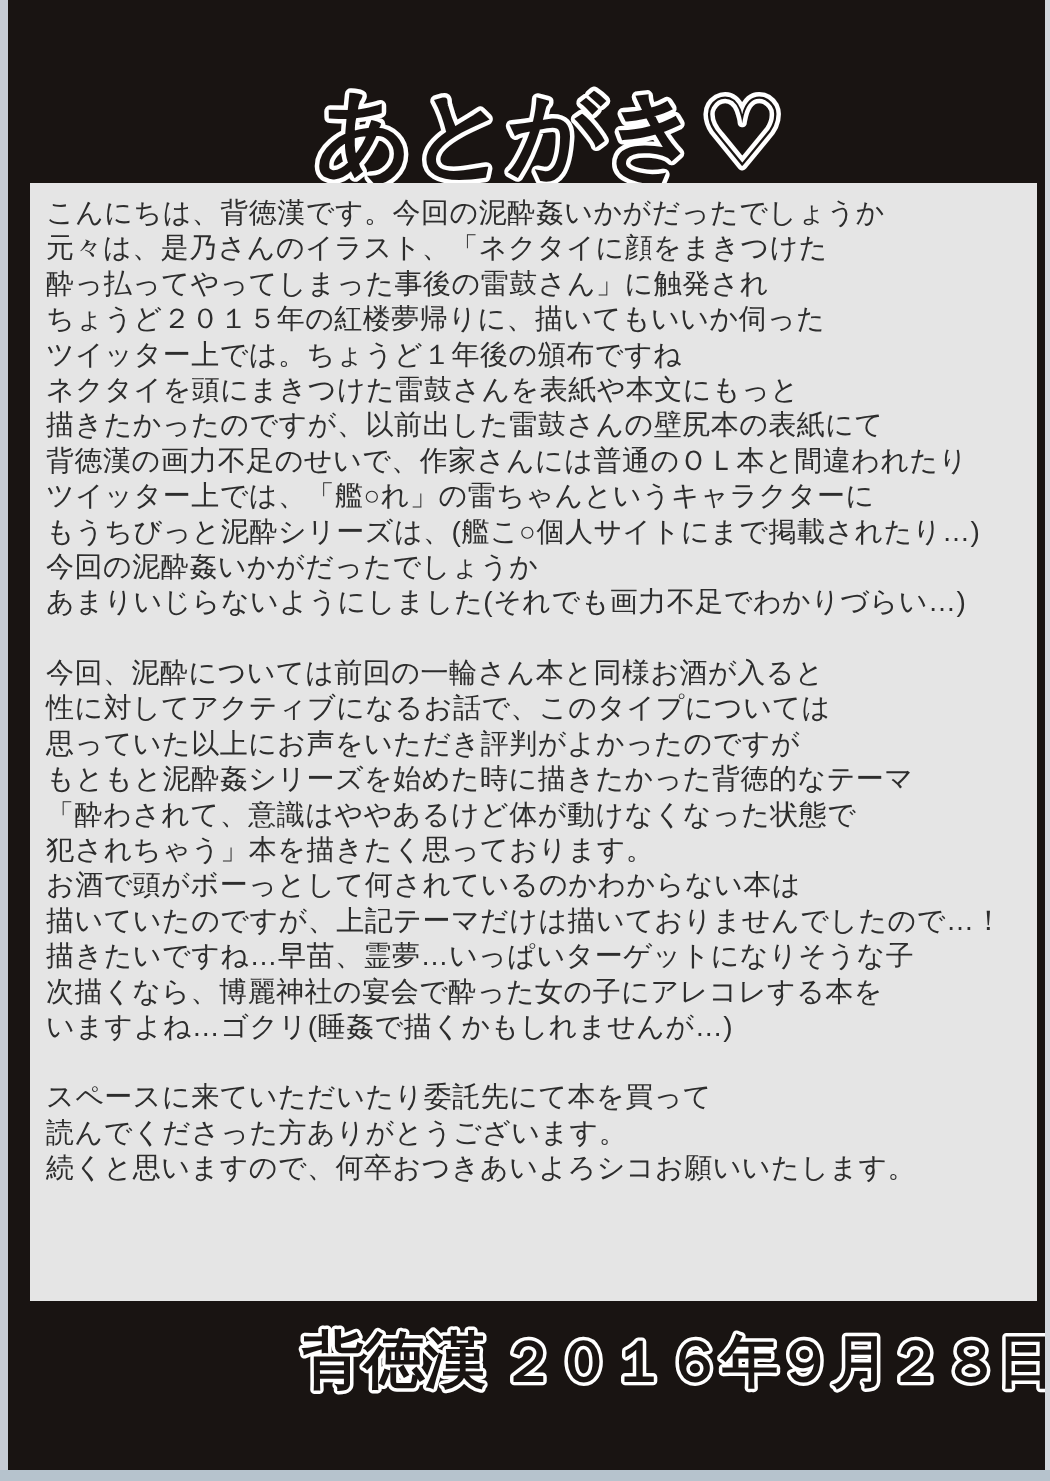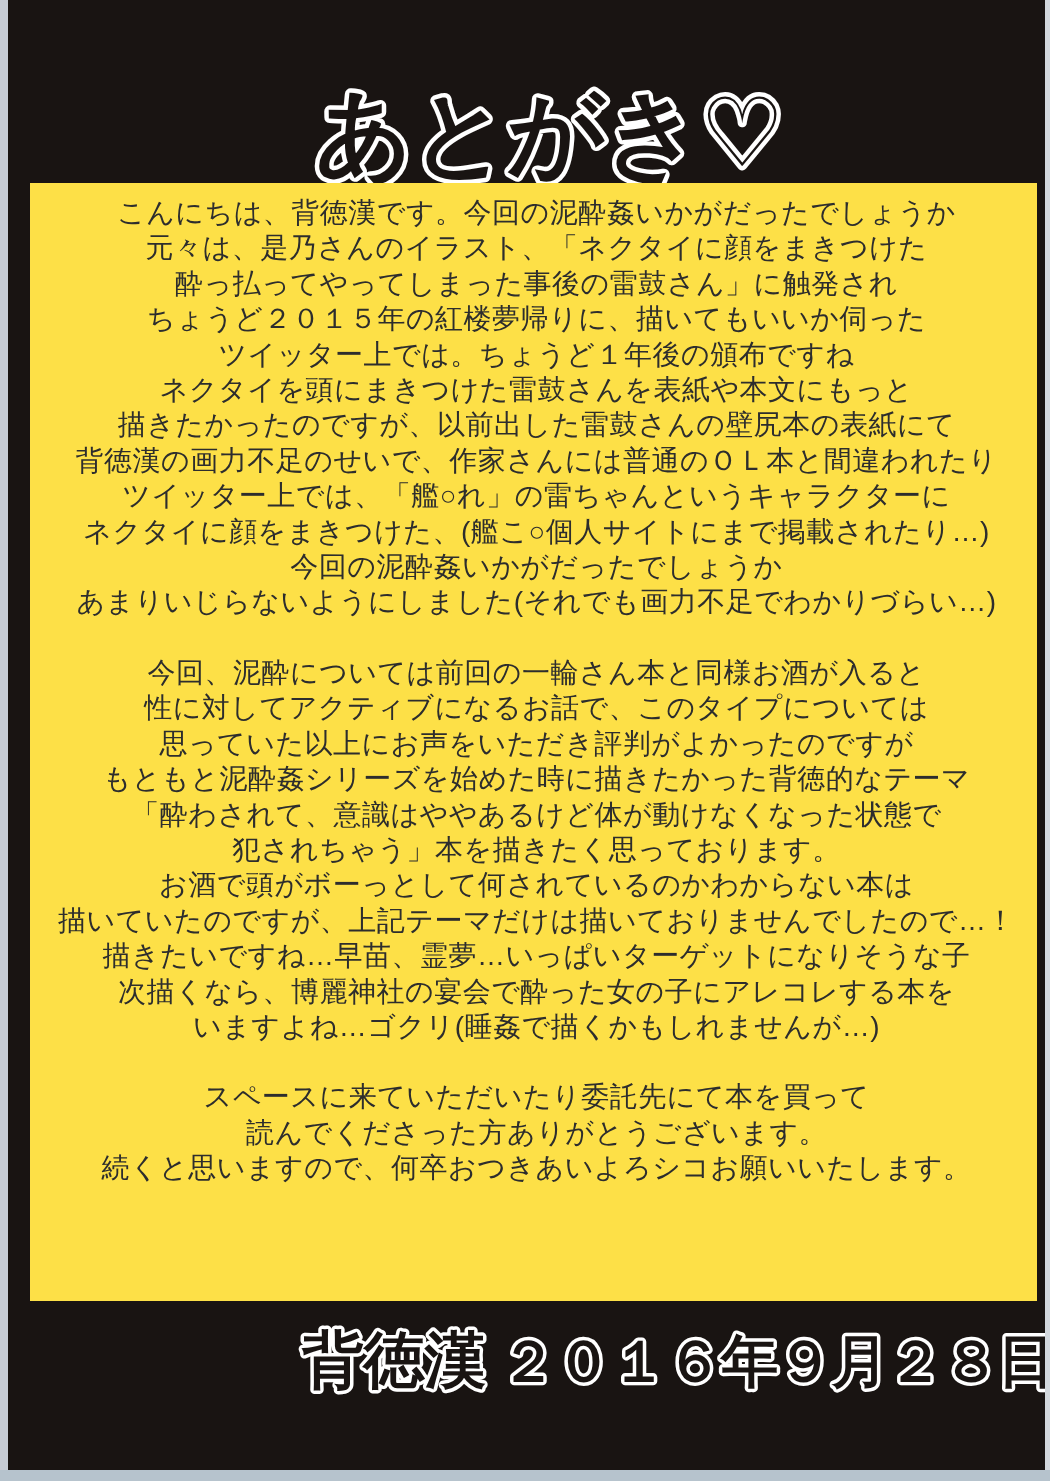--- a/index.html
+++ b/index.html
@@ -24,21 +24,20 @@
   .edge-right  { right: 0; top: 0; width: 5px; height: 100%; background: #d3d8dd; }
   .edge-bottom { left: 0; bottom: 0; width: 100%; height: 11px; background: #b6c3cd; }
   
   .page {
     position: absolute;
     left: 8px;
     top: 0;
     right: 5px;
     bottom: 11px;
     background: #191412;
-    text-align: center;
   }
   
   .title-svg {
     position: absolute;
     left: 0;
     top: 58px;
     width: 100%;
     height: 140px;
   }
   .title-svg text {
@@ -53,21 +52,21 @@
     text-anchor: middle;
     letter-spacing: -2px;
   }
   
   .content-box {
     position: absolute;
     left: 22px;
     top: 183px;
     width: 1007px;
     height: 1118px;
-    background: #fde047;
+    background: #e5e5e5;
     box-sizing: border-box;
     padding: 12px 10px 0 16px;
   }
   .para { margin: 0 0 35px 0; }
   .para:last-child { margin-bottom: 16px; }
   .line {
     font-size: 28px;
     line-height: 35.4px;
     color: #2d2d2d;
     white-space: nowrap;
@@ -111,21 +110,21 @@
       <div class="para">
         <div class="line">こんにちは、背徳漢です。今回の泥酔姦いかがだったでしょうか</div>
         <div class="line">元々は、是乃さんのイラスト、「ネクタイに顔をまきつけた</div>
         <div class="line">酔っ払ってやってしまった事後の雷鼓さん」に触発され</div>
         <div class="line">ちょうど２０１５年の紅楼夢帰りに、描いてもいいか伺った</div>
         <div class="line">ツイッター上では。ちょうど１年後の頒布ですね</div>
         <div class="line">ネクタイを頭にまきつけた雷鼓さんを表紙や本文にもっと</div>
         <div class="line">描きたかったのですが、以前出した雷鼓さんの壁尻本の表紙にて</div>
         <div class="line">背徳漢の画力不足のせいで、作家さんには普通のＯＬ本と間違われたり</div>
         <div class="line">ツイッター上では、「艦○れ」の雷ちゃんというキャラクターに</div>
-        <div class="line">ネクタイに顔をまきつけた、(艦こ○個人サイトにまで掲載されたり…)</div>
+        <div class="line">もうちびっと泥酔シリーズは、(艦こ○個人サイトにまで掲載されたり…)</div>
         <div class="line">今回の泥酔姦いかがだったでしょうか</div>
         <div class="line">あまりいじらないようにしました(それでも画力不足でわかりづらい…)</div>
       </div>
 
       <div class="para">
         <div class="line">今回、泥酔については前回の一輪さん本と同様お酒が入ると</div>
         <div class="line">性に対してアクティブになるお話で、このタイプについては</div>
         <div class="line">思っていた以上にお声をいただき評判がよかったのですが</div>
         <div class="line">もともと泥酔姦シリーズを始めた時に描きたかった背徳的なテーマ</div>
         <div class="line">「酔わされて、意識はややあるけど体が動けなくなった状態で</div>

